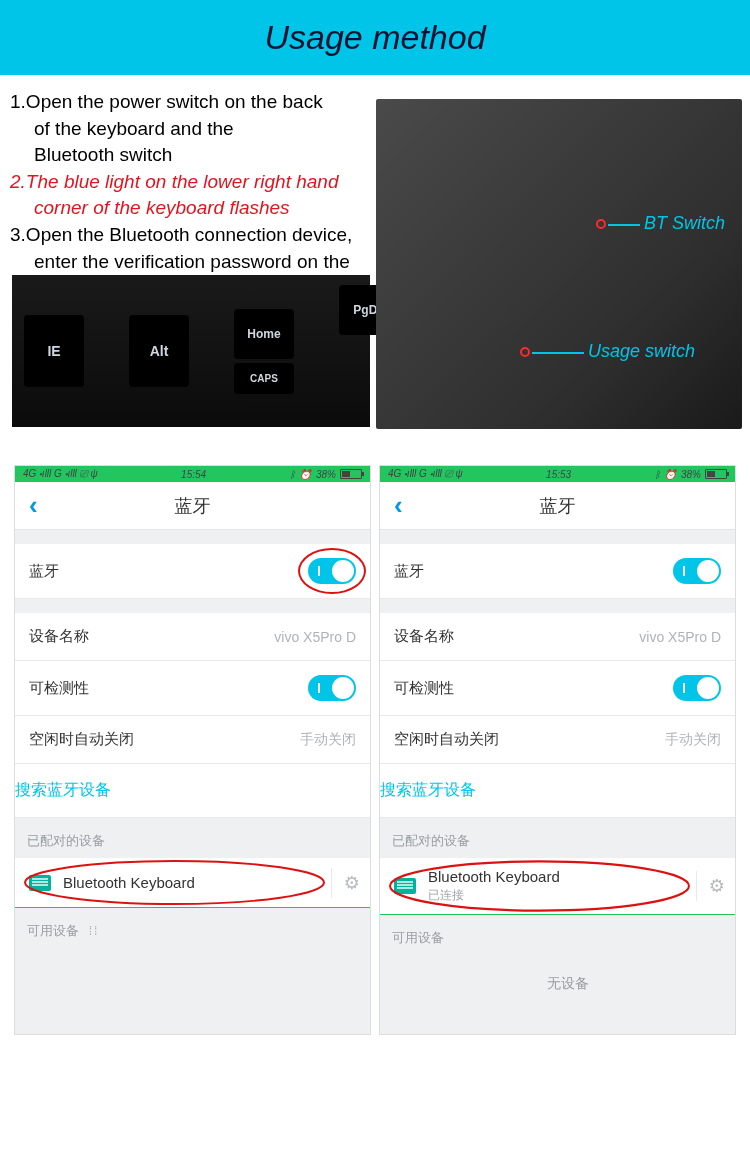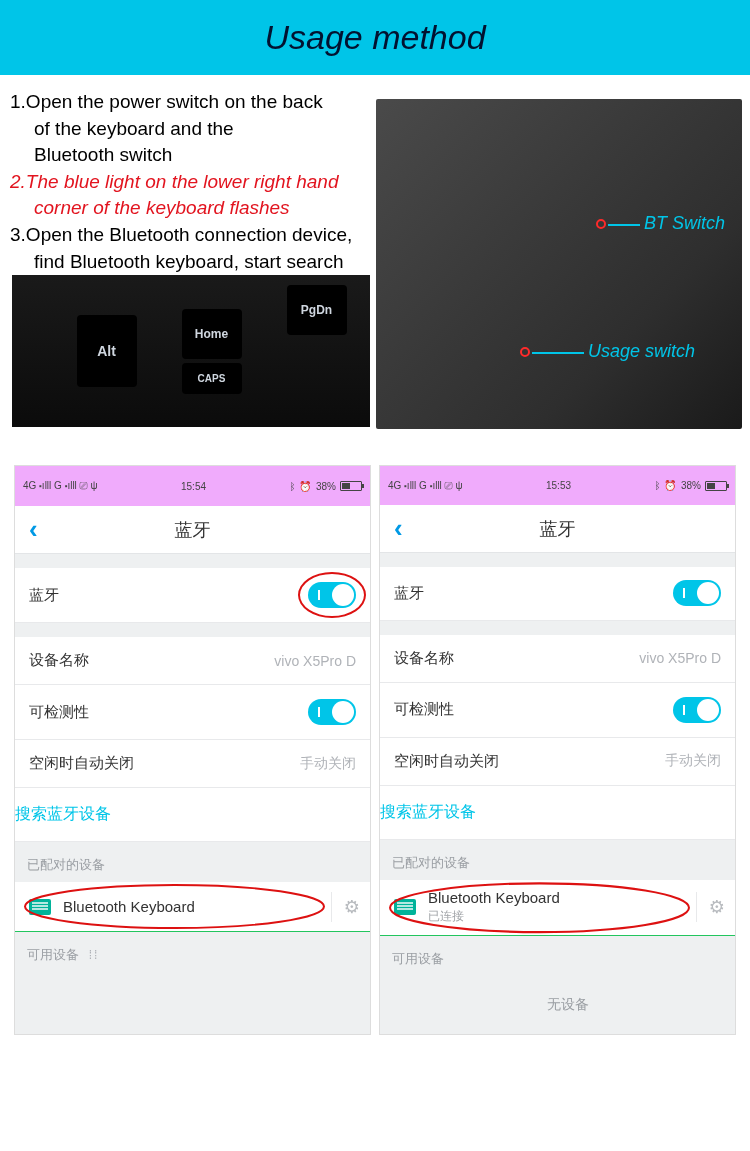--- a/index.html
+++ b/index.html
@@ -34,22 +34,22 @@
     padding-left: 27px;
   }
   .switch-dot { position: absolute; width: 10px; height: 10px; border: 2px solid #ff2a2a; border-radius: 50%; background: transparent; }
   .switch-line { position: absolute; height: 2px; background: #00c5e8; }
   .switch-label { position: absolute; color: #00c5e8; font-size: 18px; font-style: italic; }
   
   .phone-row { display: flex; gap: 8px; padding: 30px 14px 20px 14px; }
   .phone { flex: 1; border: 1px solid #ddd; background: #eef0f1; font-size: 14px; height: 570px; display: flex; flex-direction: column; }
   
   .status-bar {
-    height: 40px; background: #f0abfc; display: flex; align-items: center;
-    justify-content: space-between; padding: 0 8px; font-size: 10px; color: #444;
+    height: 16px; background: #22c55e; display: flex; align-items: center;
+    justify-content: space-between; padding: 0 8px; font-size: 10px; color: #444; font-style: italic;
   }
   .status-left, .status-right { display: flex; align-items: center; gap: 4px; }
   .status-right .batt { width: 22px; height: 10px; border: 1px solid #444; border-radius: 1px; position: relative; }
   .status-right .batt::after { content: ""; position: absolute; right: -3px; top: 2px; width: 2px; height: 4px; background: #444; }
   .status-right .batt-fill { position: absolute; left: 1px; top: 1px; bottom: 1px; width: 38%; background: #444; }
   
   .titlebar {
     height: 48px; background: #fff; border-bottom: 1px solid #e3e5e7;
     display: flex; align-items: center; position: relative;
   }
@@ -111,27 +111,27 @@
       <span class="num">1.</span><span>Open the power switch on the back</span>
       <span class="ind">of the keyboard and the</span>
       <span class="ind">Bluetooth switch</span>
     </div>
     <div class="step2">
       <span class="num">2.</span><span>The blue light on the lower right hand</span>
       <span class="ind">corner of the keyboard flashes</span>
     </div>
     <div class="step3">
       <span class="num">3.</span><span>Open the Bluetooth connection device,</span>
-      <span class="ind">find Bluetooth keyboard, start search</span>
       <span class="ind">enter the verification password on the</span>
       <span class="ind">keyboard, press [Enter] on the success</span>
     </div>
   </div>
 
   <div class="kb-photo">
+    <div class="key big">IE</div>
     <div class="key big">Alt</div>
     <div style="display:flex;flex-direction:column;gap:4px">
       <div class="key">Home</div>
       <div class="key" style="font-size:10px;padding:10px 8px">CAPS</div>
     </div>
     <div class="key" style="align-self:flex-start">PgDn</div>
   </div>
 
   <div class="back-photo">
     <div class="switch-dot" style="left:220px; top:120px"></div>

